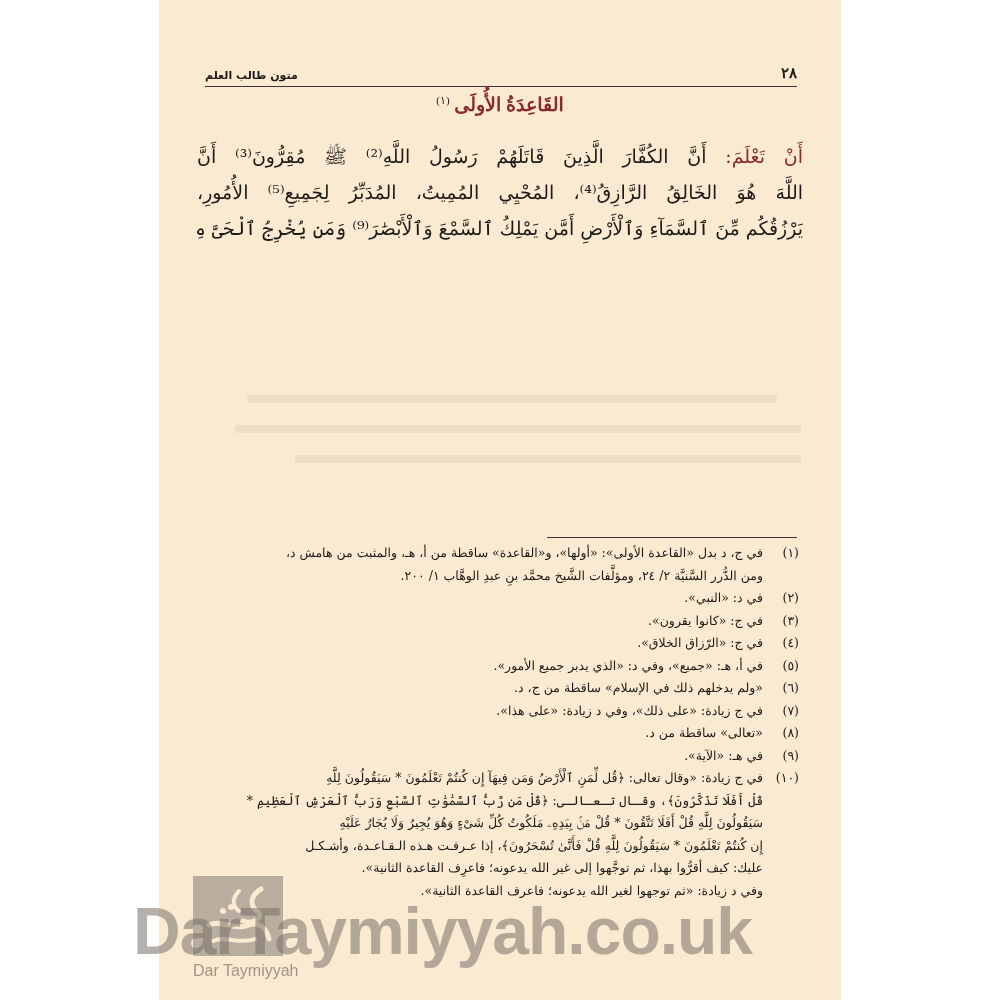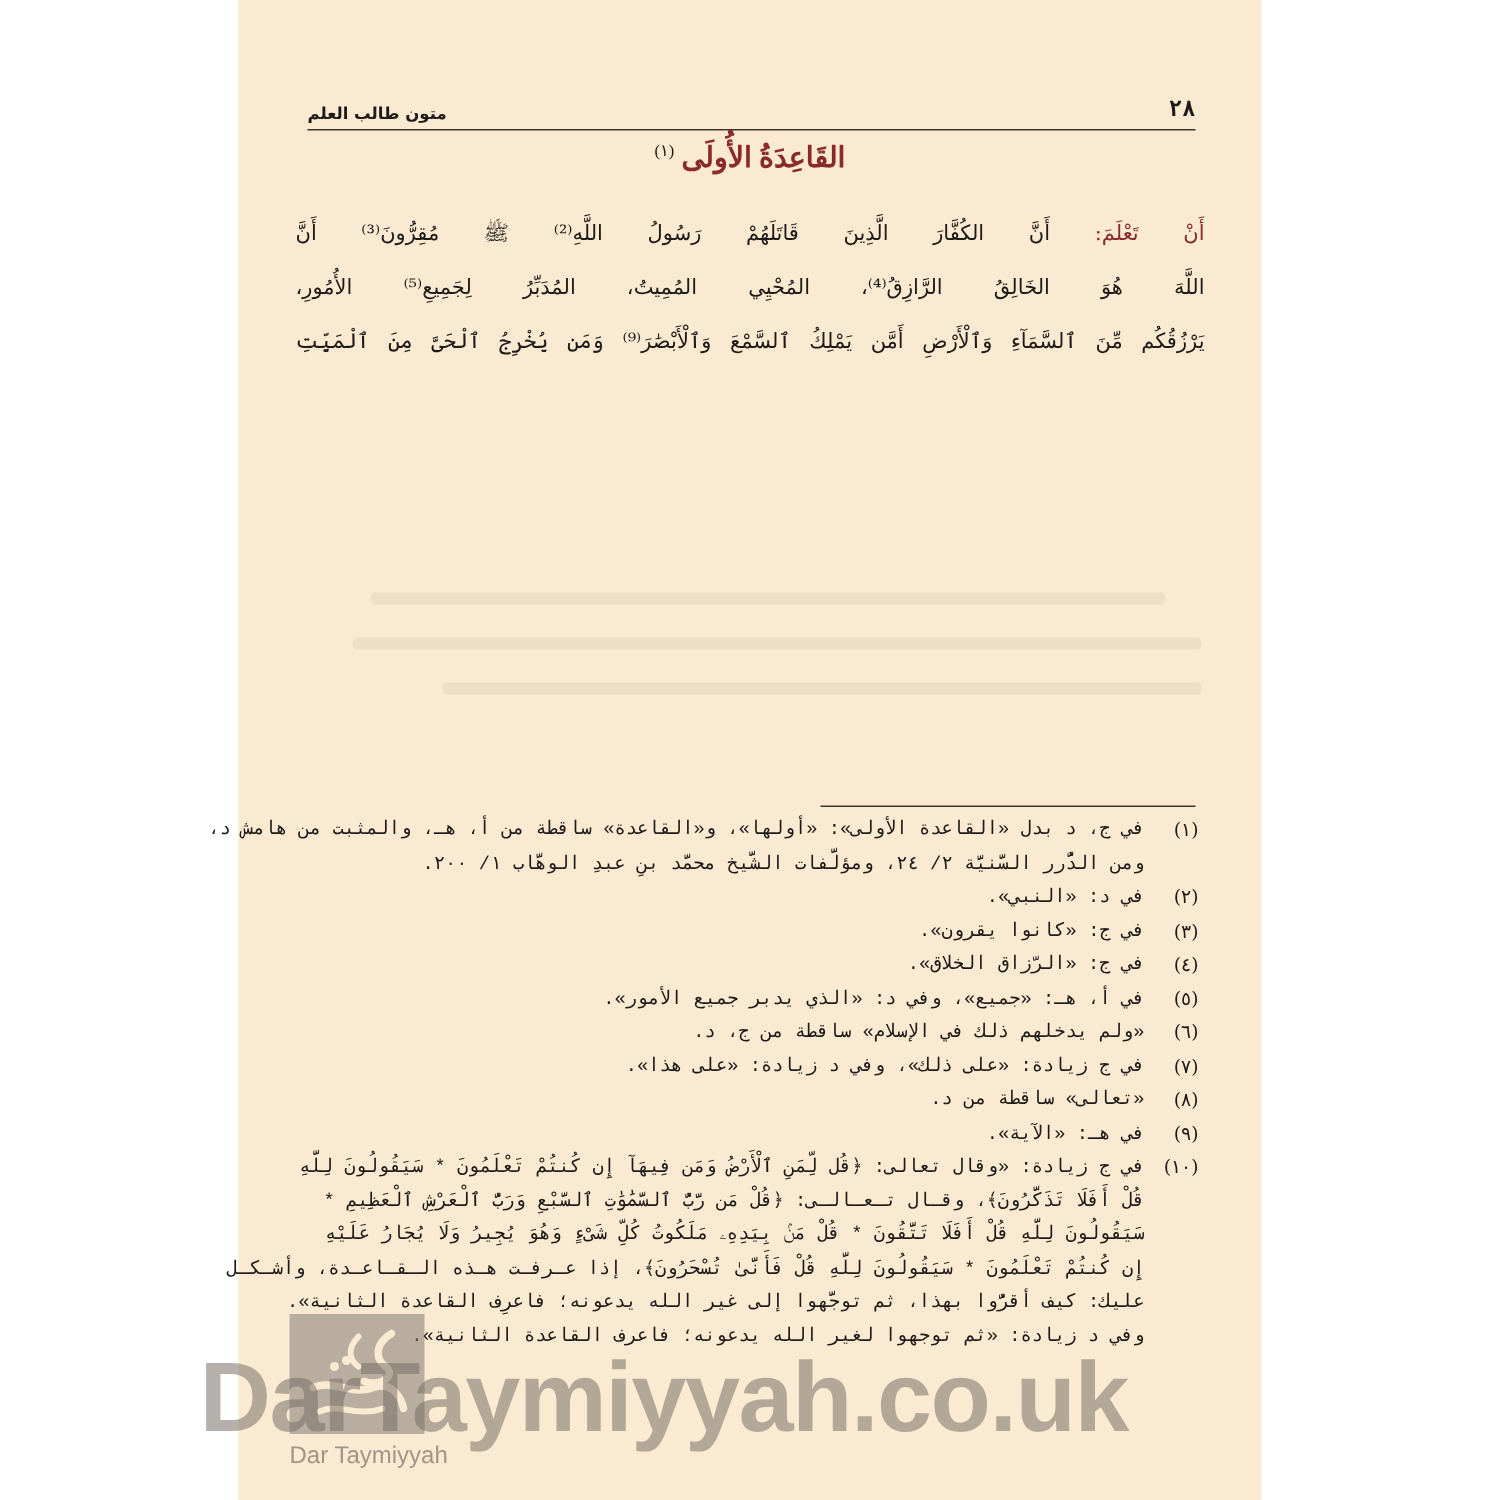--- a/index.html
+++ b/index.html
@@ -33,21 +33,21 @@
       left: 46px;
       right: 44px;
       height: 26px;
       display: flex;
       justify-content: space-between;
       align-items: flex-end;
       border-bottom: 1.5px solid #3a3530;
       padding-bottom: 4px;
     }
     .page-number {
-      font-family: Liberation Mono, monospace;
+      font-family: Liberation Sans, sans-serif;
       font-weight: bold;
       font-size: 15px;
     }
     .running-title {
       font-family: "DejaVu Sans", sans-serif;
       font-weight: bold;
       font-size: 11px;
     }
     .section-title {
       position: absolute;
@@ -63,21 +63,21 @@
     .section-title sup, .body-text sup, .fn-text sup {
       font-size: 11px;
       color: #1d1a17;
       font-weight: normal;
     }
     .body-text {
       position: absolute;
       top: 138px;
       left: 38px;
       right: 38px;
-      font-size: 14px;
+      font-size: 19px;
       line-height: 36px;
       text-align: justify;
     }
     .body-line {
       display: block;
       text-align-last: justify;
       white-space: nowrap;
       overflow: hidden;
       height: 36px;
     }
@@ -122,21 +122,20 @@
     .fn {
       display: flex;
       direction: rtl;
     }
     .fn-num {
       flex: 0 0 36px;
       text-align: right;
     }
     .fn-text {
       flex: 1;
-      font-family: Liberation Mono, monospace;
     }
     .fn-line {
       display: block;
       white-space: nowrap;
     }
     .watermark-text {
       position: absolute;
       top: 893px;
       left: 133px;
       font-family: "Liberation Sans", sans-serif;

